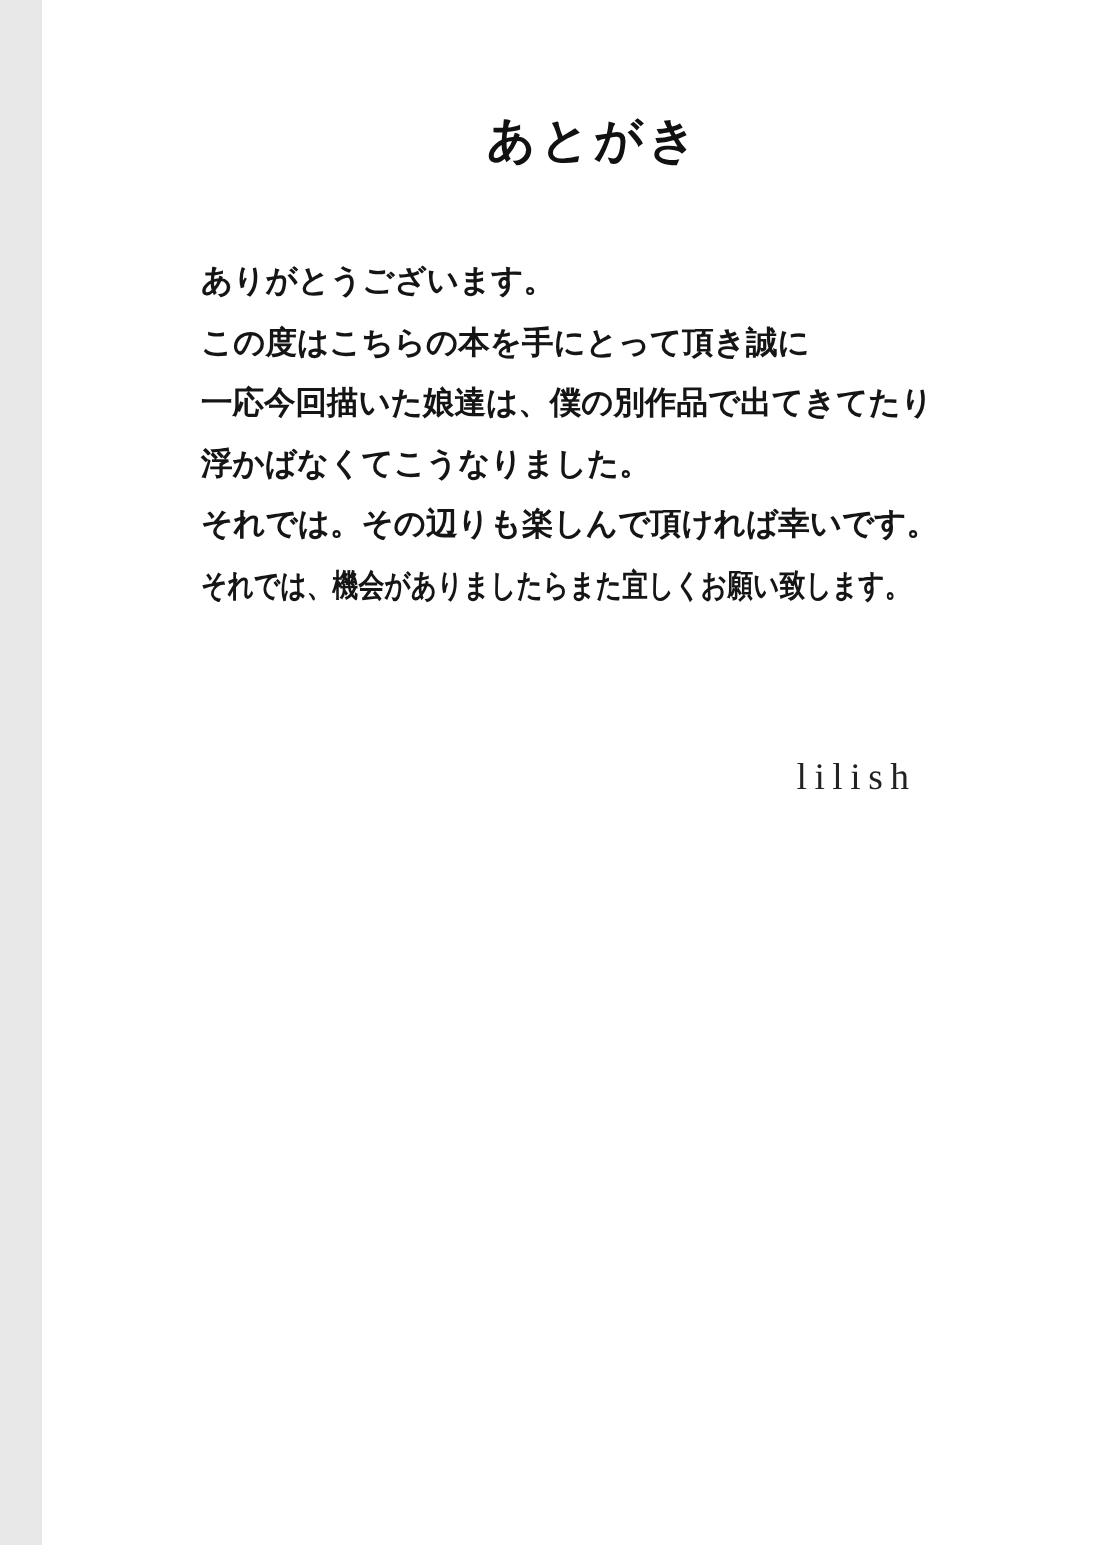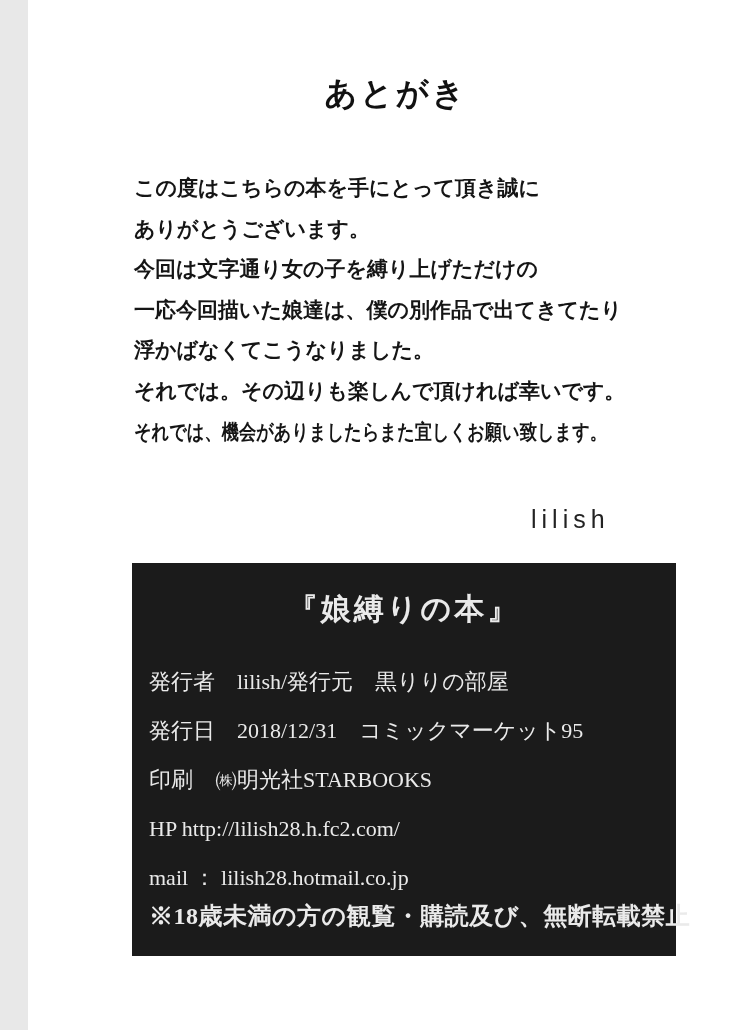--- a/index.html
+++ b/index.html
@@ -43,21 +43,21 @@
     height: 40.6px;
   }
   .afterword-body .line.condensed {
     transform: scaleX(0.82);
     transform-origin: left center;
   }
   .signature {
     position: absolute;
     left: 503px;
     top: 505px;
-    font-family: Liberation Sans, sans-serif;
+    font-family: Liberation Serif, serif;
     font-size: 25px;
     letter-spacing: 5px;
     color: #222;
   }
   .colophon {
     position: absolute;
     left: 104px;
     top: 563px;
     width: 544px;
     height: 393px;
@@ -97,38 +97,24 @@
   }
 </style>
 </head>
 <body>
 
 <div class="sheet" style="background: #ffffff; margin-left: 28px;">
 
   <div class="page-title">あとがき</div>
 
   <div class="afterword-body">
+    <div class="line">ありがとうございます。</div>
     <div class="line">この度はこちらの本を手にとって頂き誠に</div>
-    <div class="line">ありがとうございます。</div>
-    <div class="line">今回は文字通り女の子を縛り上げただけの</div>
     <div class="line">一応今回描いた娘達は、僕の別作品で出てきてたり</div>
     <div class="line">浮かばなくてこうなりました。</div>
     <div class="line">それでは。その辺りも楽しんで頂ければ幸いです。</div>
     <div class="line condensed">それでは、機会がありましたらまた宜しくお願い致します。</div>
   </div>
 
   <div class="signature">lilish</div>
 
-  <div class="colophon" style="background: rgb(27, 27, 27); color: rgb(234, 234, 234);">
-    <div class="book-title">『娘縛りの本』</div>
-
-    <div class="col-lines">
-      <div class="col-line">発行者　lilish/発行元　黒りりの部屋</div>
-      <div class="col-line">発行日　2018/12/31　コミックマーケット95</div>
-      <div class="col-line">印刷　㈱明光社STARBOOKS</div>
-      <div class="col-line">HP http://lilish28.h.fc2.com/</div>
-      <div class="col-line">mail ： lilish28.hotmail.co.jp</div>
-    </div>
-
-    <div class="notice">※18歳未満の方の観覧・購読及び、無断転載禁止</div>
-  </div>
 
 </div>
 
 </body></html>

